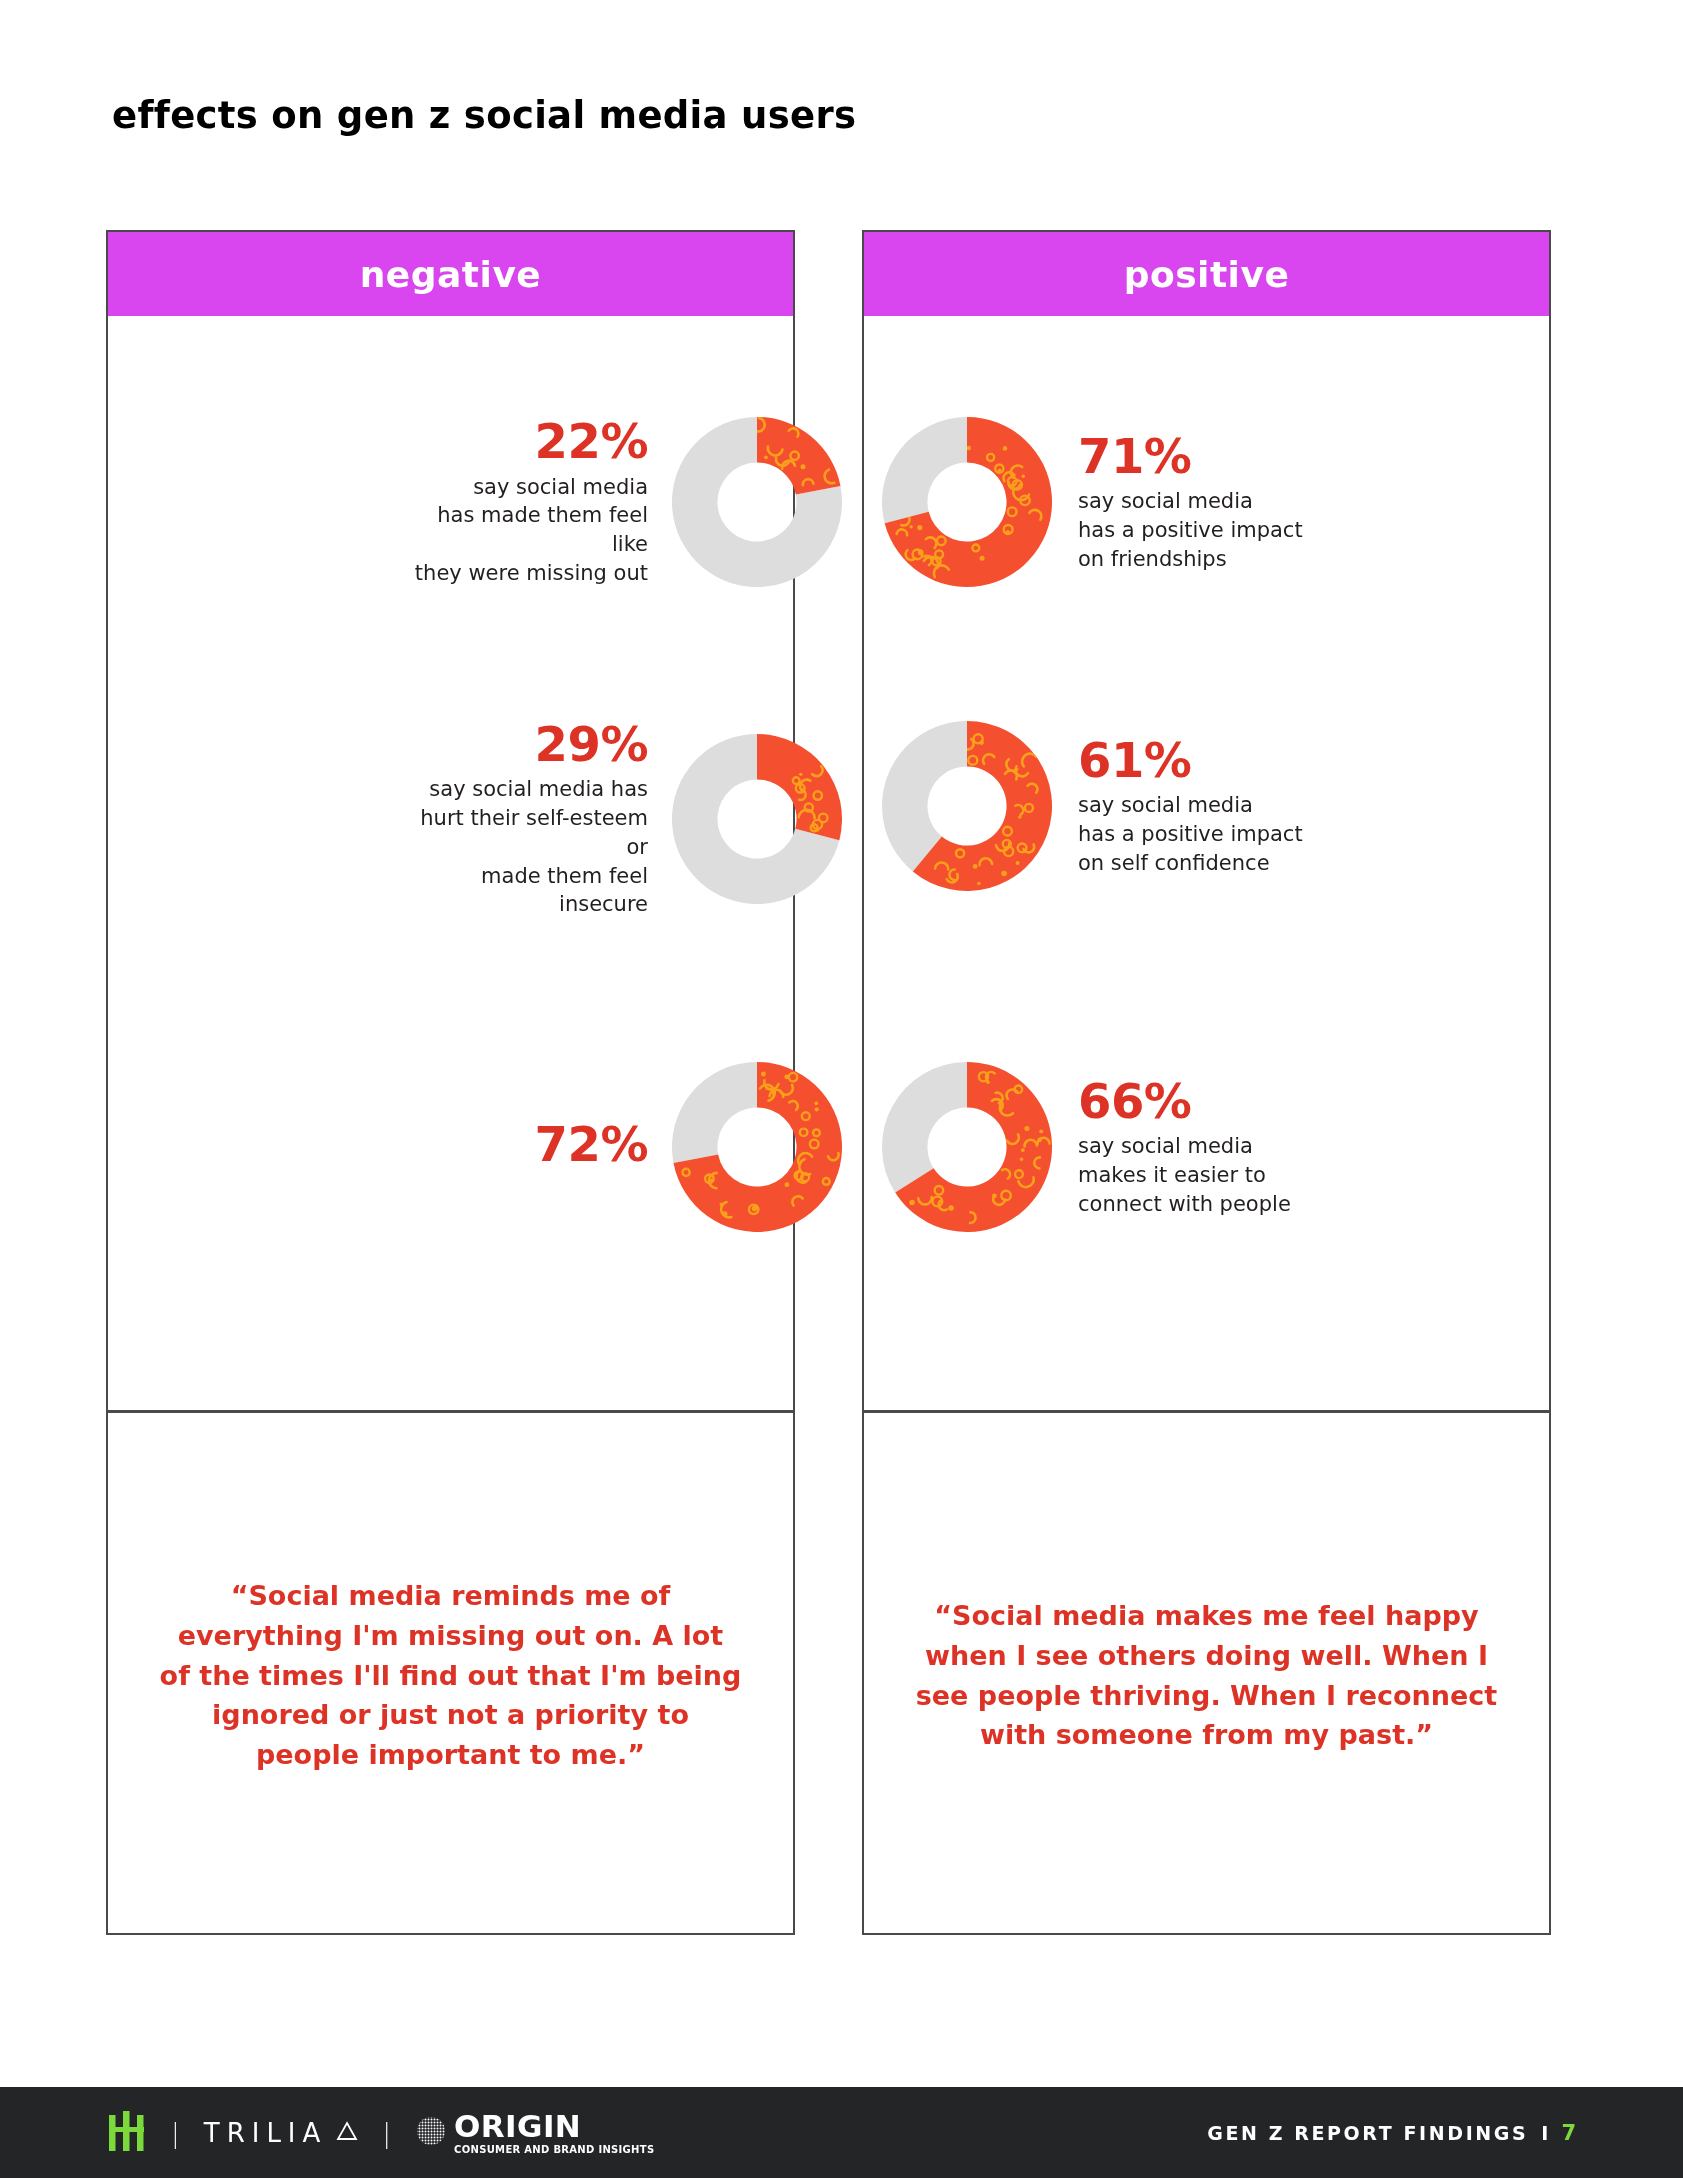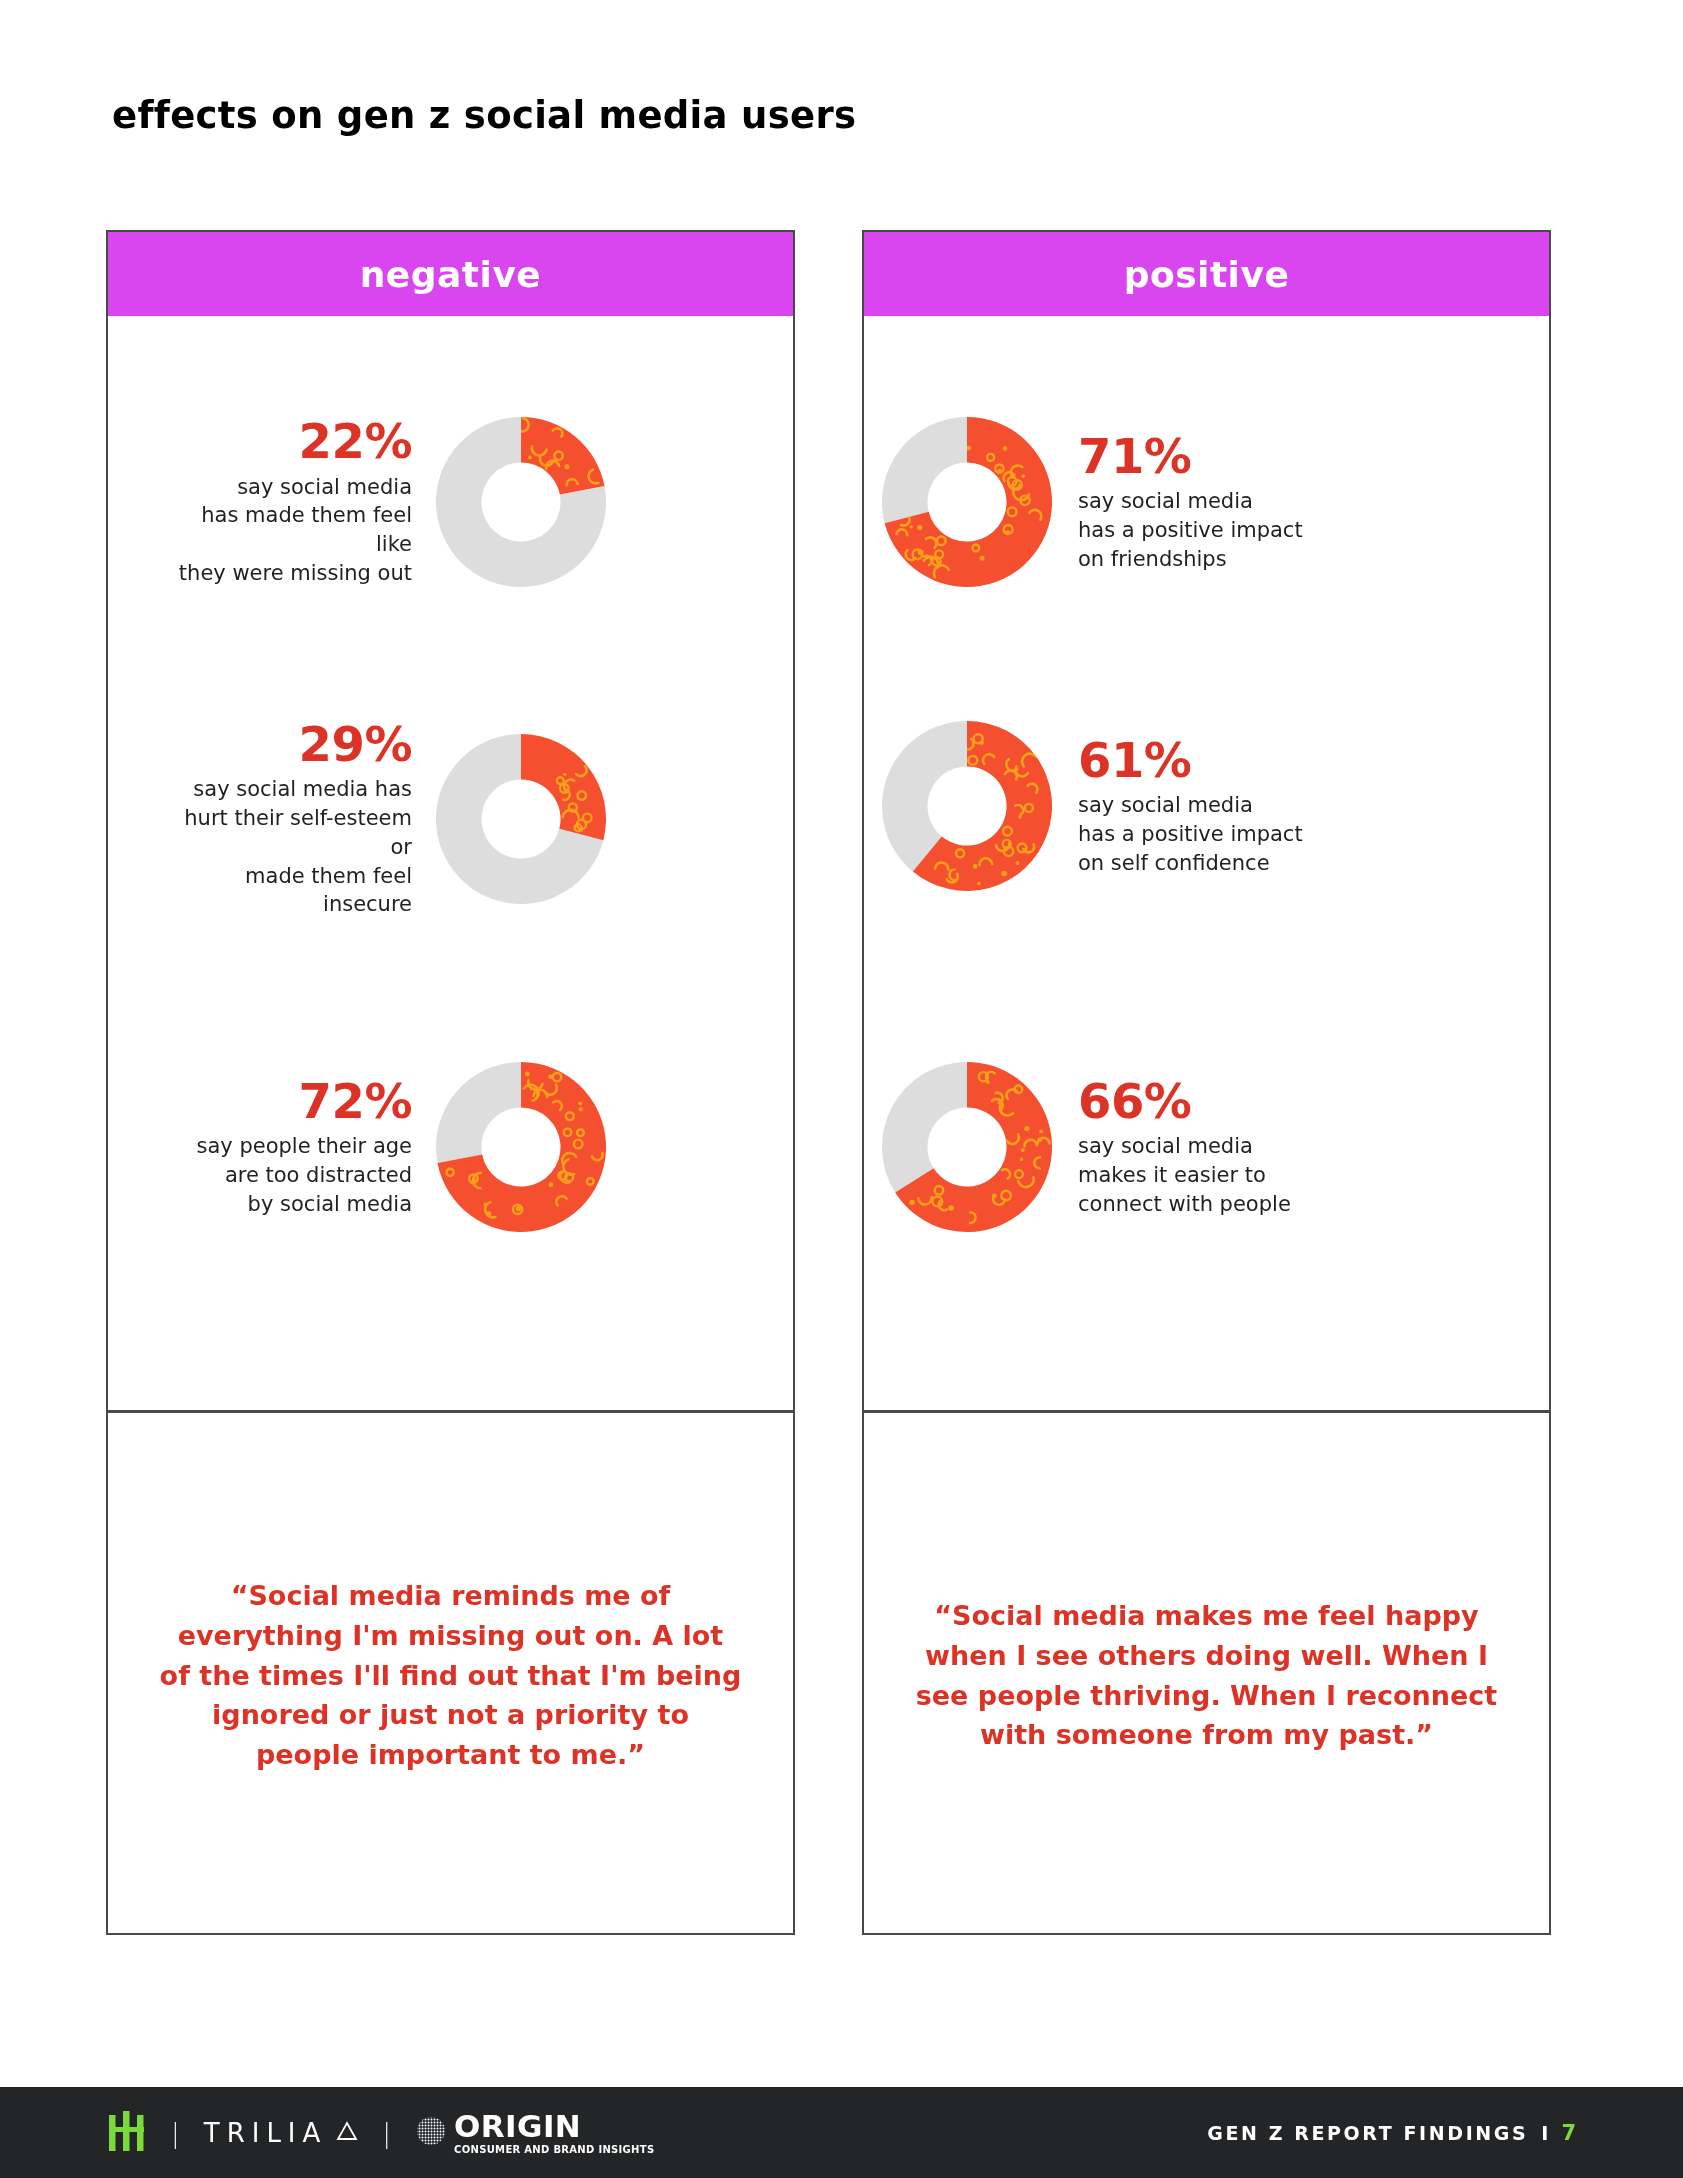--- a/index.html
+++ b/index.html
@@ -66,21 +66,21 @@
     position: absolute;
     display: flex;
     align-items: center;
     width: 100%;
     left: 0;
   }
   .stat-row.r0 { top: 99px; }
   .stat-row.r1 { top: 403px; }
   .stat-row.r2 { top: 744px; }
 
-  .stat-row.neg { justify-content: flex-start; padding-left: 51px; }
+  .stat-row.neg { justify-content: flex-end; padding-left: 51px; }
   .stat-row.pos { justify-content: flex-start; padding-left: 16px; }
 
   .stat-text { width: 253px; }
   .stat-text.neg { text-align: right; padding-right: 22px; }
   .stat-text.pos { text-align: left; padding-left: 24px; }
 
   .stat-pct {
     font-size: 48px;
     font-weight: bold;
     color: #DD3326;
@@ -275,25 +275,20 @@
               <circle cx="149.43807087276224" cy="64.27597313134838" r="4.2936524789780375" fill="none" stroke="#F9A01B" stroke-width="2.4"></circle>
               <circle cx="154.95241340711368" cy="86.88626414602489" r="4.355440095439553" fill="none" stroke="#F9A01B" stroke-width="2.4"></circle>
             </g>
           </svg>
         </div>
     </div>
 
     <div class="stat-row neg r2">
       <div class="stat-text neg">
         <div class="stat-pct">72%</div>
-        <div class="stat-desc">
-          <div>say people their age</div>
-          <div>are too distracted</div>
-          <div>by social media</div>
-        </div>
       </div>
       <div class="donut-wrap">
           <svg class="donut-svg" viewBox="0 0 176 176">
             <path d="M 3.5232964373327746 104.11479305437231 A 86 86 0 0 1 88.00015009831564 2.0000000001309814 L 88.00006981317006 48.00000000006092 A 40 40 0 0 0 48.708509970852454 95.49525258342898 Z" fill="#DDDDDD"></path>
             <path d="M 88 2 A 86 86 0 1 1 3.5232964373327746 104.11479305437231 L 48.708509970852454 95.49525258342898 A 40 40 0 1 0 88 48 Z" fill="#F4502F"></path>
             <defs>
               <clipPath id="clip-2">
                 <path d="M 88 2 A 86 86 0 1 1 3.5232964373327746 104.11479305437231 L 48.708509970852454 95.49525258342898 A 40 40 0 1 0 88 48 Z"></path>
               </clipPath>
             </defs>

